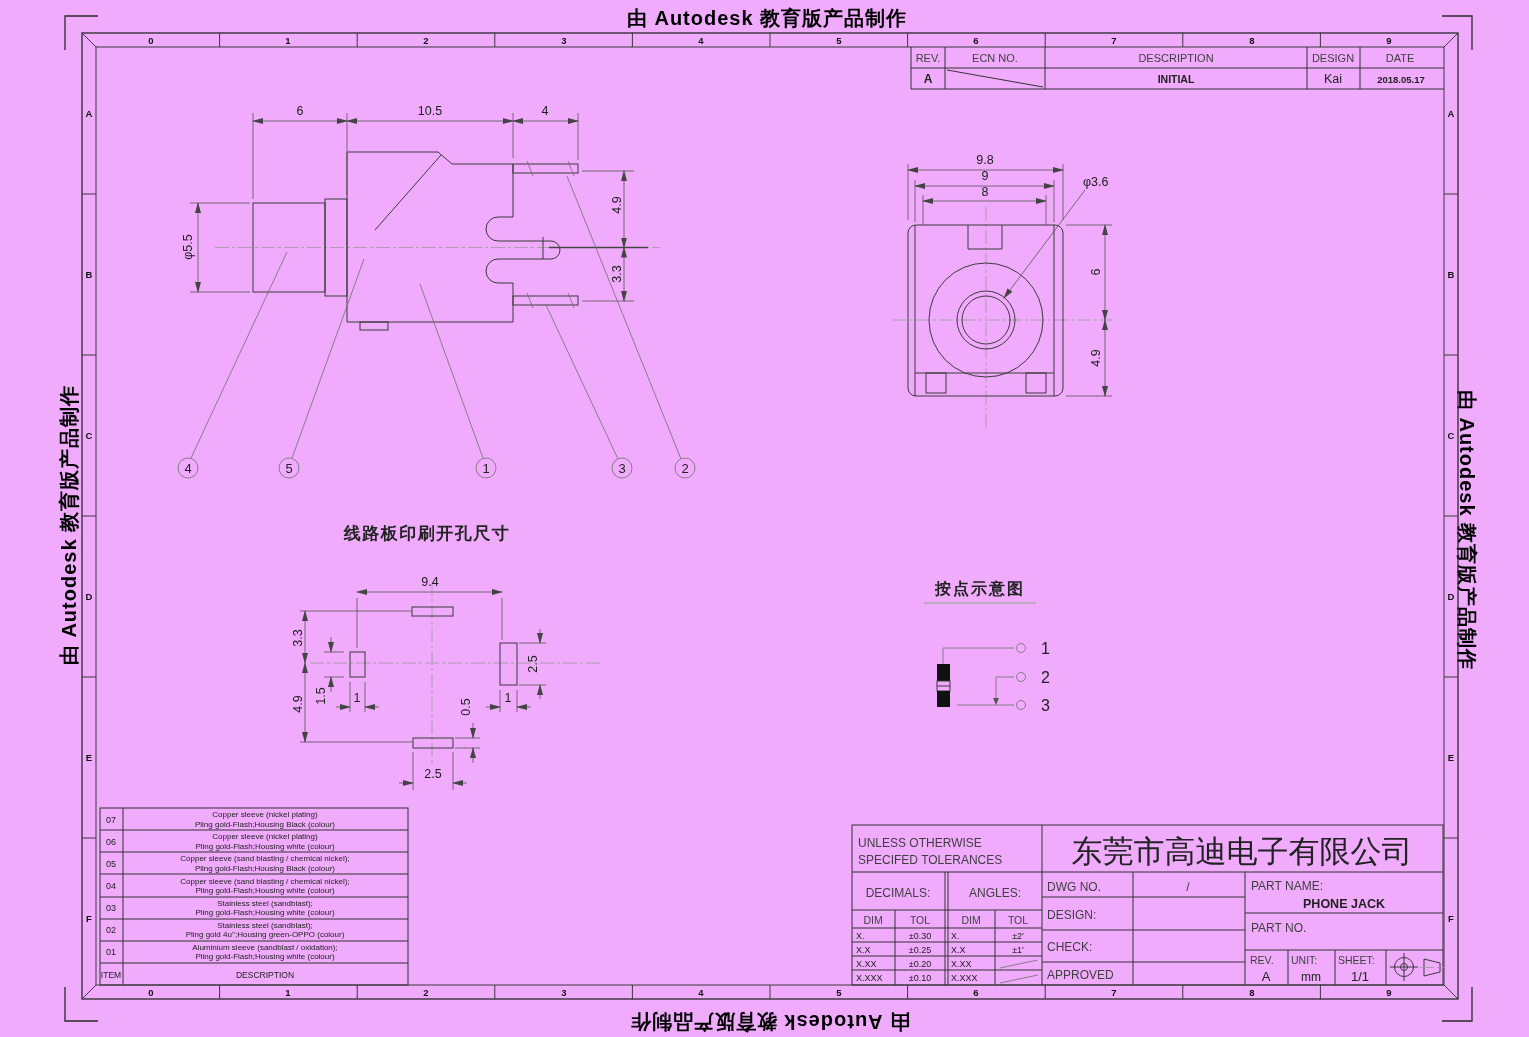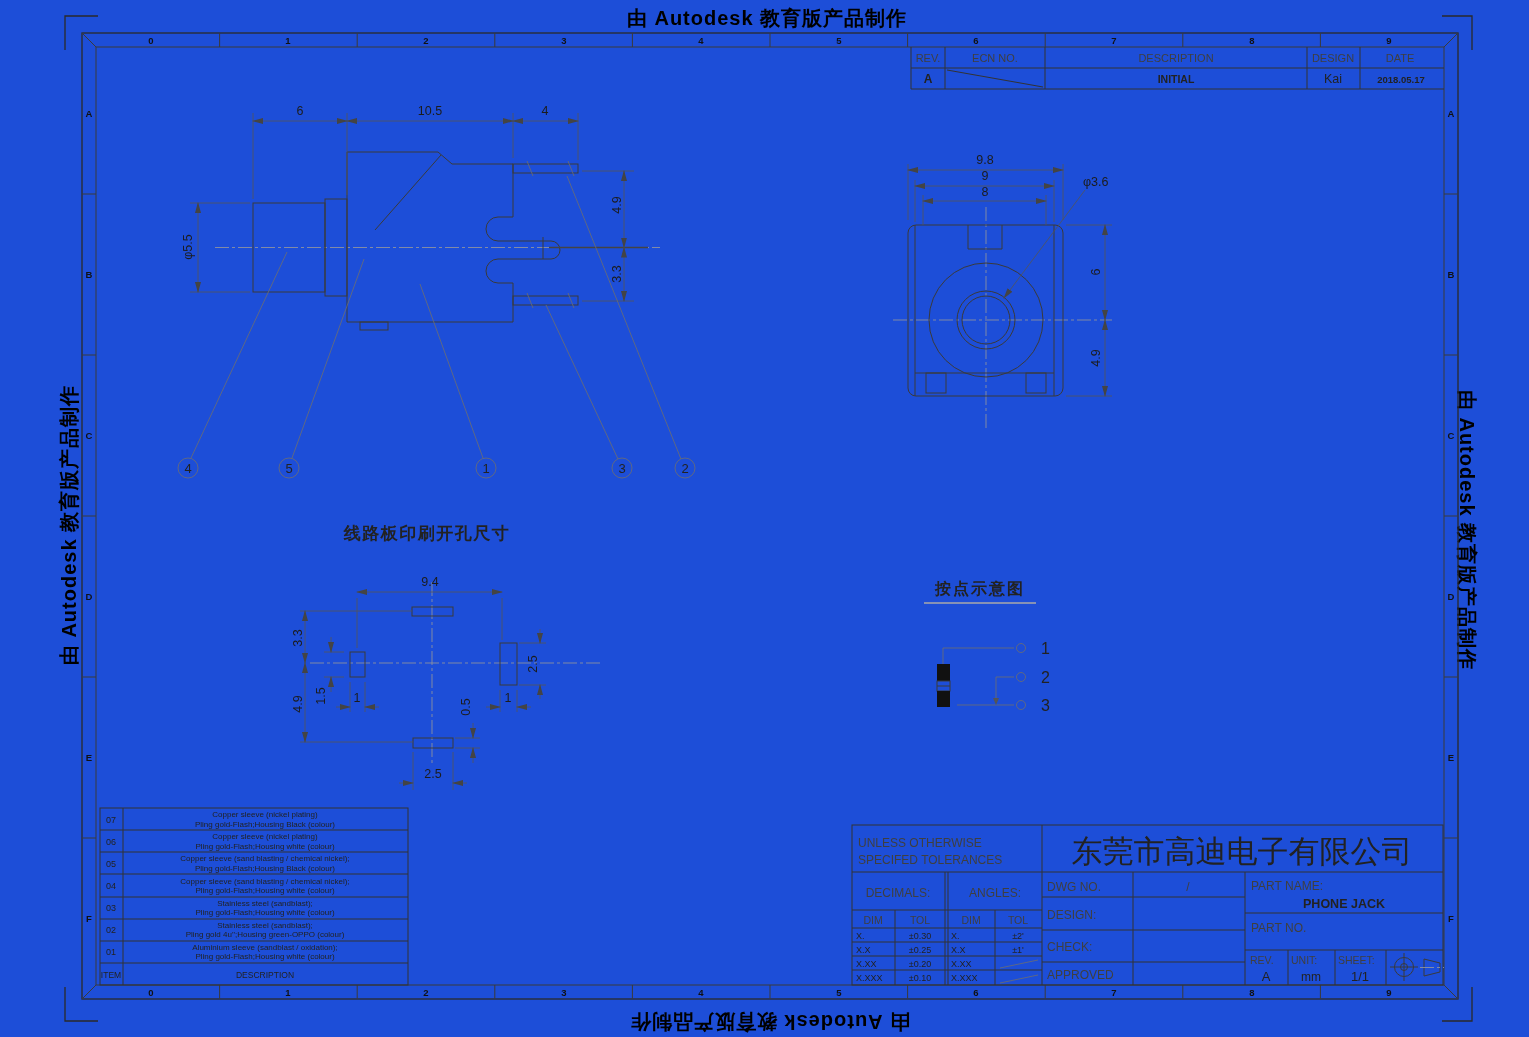--- a/index.html
+++ b/index.html
@@ -1,16 +1,16 @@
 <!DOCTYPE html>
 <html><head>
 <meta charset="utf-8">
 <style>
   html,body{margin:0;padding:0;background:#f0f0f0;}
-  #page{position:relative;width:1529px;height:1037px;background:#1d4ed8;overflow:hidden;
+  #page{position:relative;width:1529px;height:1037px;background:#f0abfc;overflow:hidden;
         font-family:"Liberation Sans",sans-serif;}
   svg{position:absolute;left:0;top:0;}
   svg text{fill:#222;font-family:"Liberation Sans",sans-serif;}
   .ln{stroke:#3a3a3a;stroke-width:1;fill:none;}
   .ln2{stroke:#2a2a2a;stroke-width:1.3;fill:none;}
   .thin{stroke:#6f6f6f;stroke-width:0.8;fill:none;}
   .dim{stroke:#555;stroke-width:0.8;fill:none;}
   .cl{stroke:#9a9a9a;stroke-width:0.8;fill:none;stroke-dasharray:14 3 3 3;}
   .tbl{stroke:#333;stroke-width:1;fill:none;}
   .banner{font-weight:bold;font-size:20px;fill:#000;letter-spacing:1px;}

